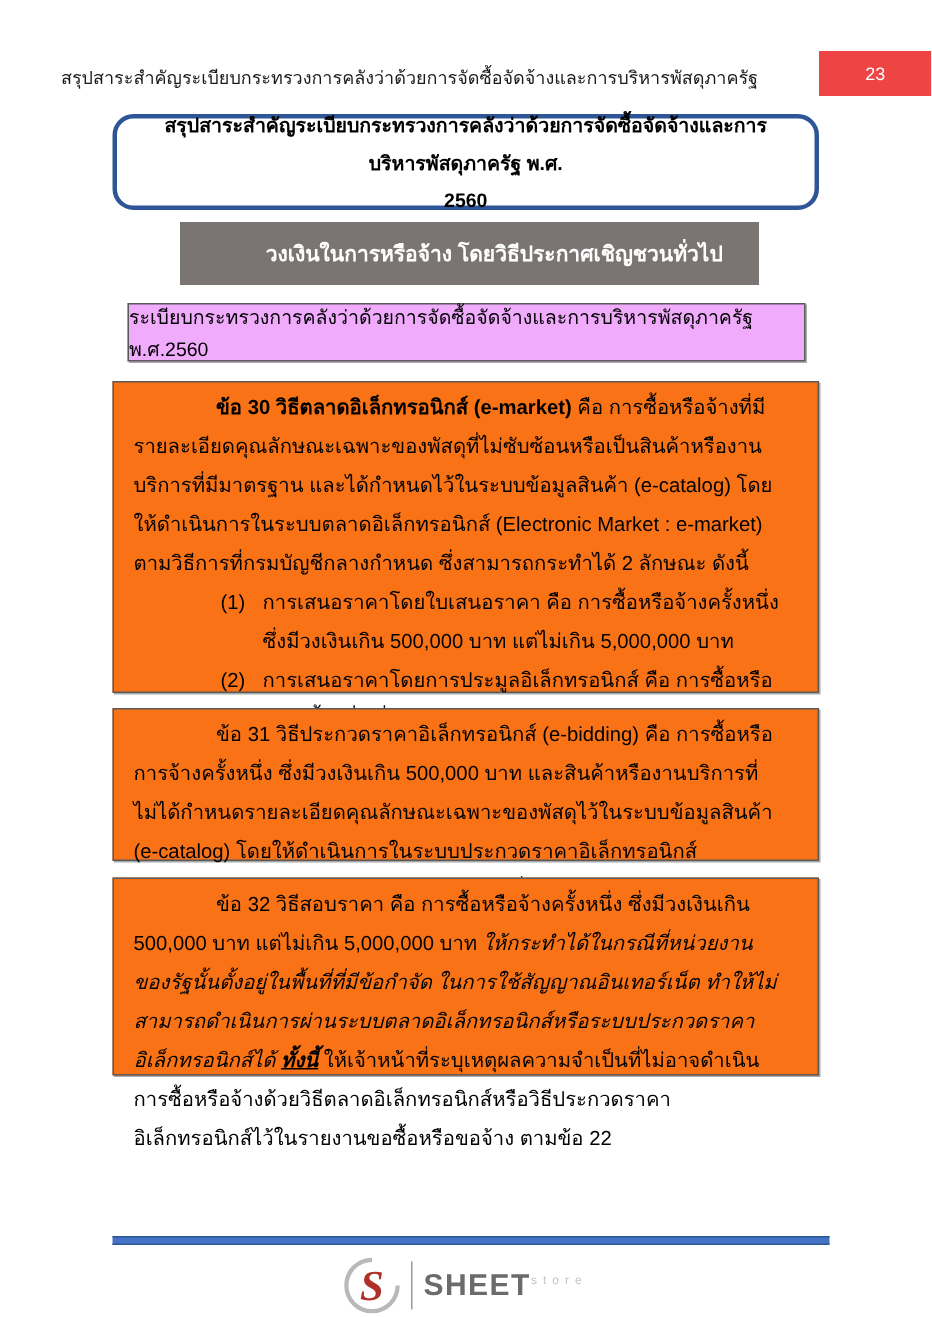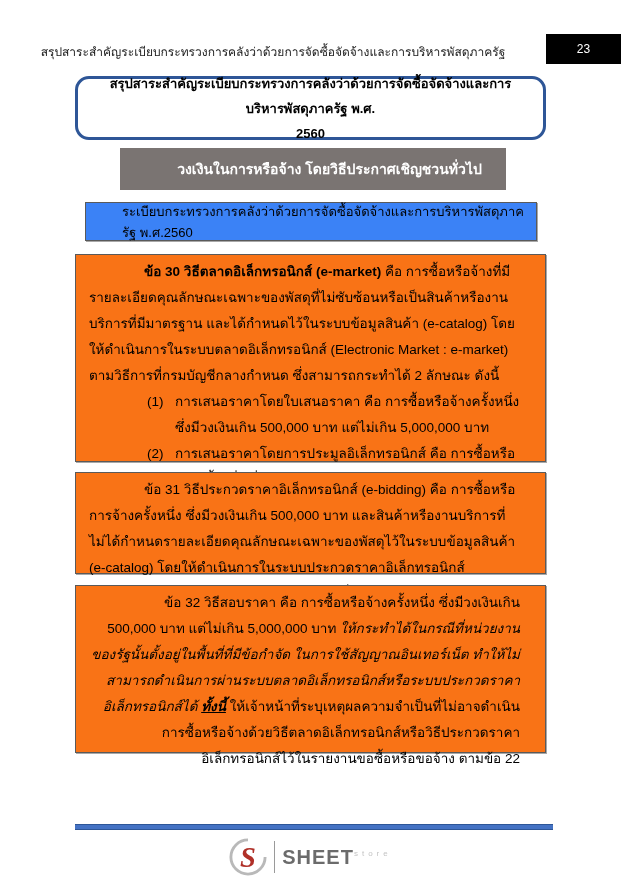--- a/index.html
+++ b/index.html
@@ -17,21 +17,21 @@
     position: absolute;
     top: 28px; left: 0; width: 546px;
     text-align: center;
     font-size: 12px;
     color: #1a1a1a;
   }
   .page-number-box {
     position: absolute;
     top: 20px; left: 546px;
     width: 75px; height: 30px;
-    background: #000000;
+    background: #ef4444;
     color: #ffffff;
     font-size: 12px;
     display: flex; align-items: center; justify-content: center;
   }
   .title-box {
     position: absolute;
     top: 62px; left: 75px; width: 471px; height: 64px;
     border: 3px solid #2e5697;
     border-radius: 14px;
     background: #ffffff;
@@ -48,42 +48,41 @@
     top: 134px; left: 120px; width: 386px; height: 42px;
     background: #7a7472;
     color: #ffffff;
     font-weight: bold;
     font-size: 14px;
     display: flex; align-items: center; justify-content: center; padding-left: 33px;
   }
   .subtitle-box {
     position: absolute;
     top: 188px; left: 85px; width: 452px; height: 39px;
-    background: #3b82f6;
+    background: #f0abfc;
     border: 1px solid #5a5a5a;
     font-size: 13px;
     color: #000;
     display: flex; align-items: center; justify-content: center;
     box-shadow: 1px 1px 0 #a8a8a8;
-    padding-left: 36px;
   }
   .content-box {
     position: absolute;
     left: 75px; width: 471px;
     background: #f97316;
     border: 1px solid #5a5a5a;
     box-shadow: 1px 1px 0 #a8a8a8;
     font-size: 13.5px;
     line-height: 26px;
     color: #000;
     padding: 4px 25px 0 13px;
   }
   #box-30 { top: 240px; height: 208px; }
   #box-31 { top: 458px; height: 102px; }
-  #box-32 { top: 571px; height: 168px; text-align: right; }
+  #box-32 { top: 571px; height: 132px; }
   .content-box p.indent { text-indent: 55px; }
   .bold { font-weight: bold; }
   .italic { font-style: italic; }
   .bold-underline { font-weight: bold; text-decoration: underline; font-style: italic; }
   .num-list { margin-left: 58px; margin-top: 0; }
   .num-item { display: flex; }
   .num-item .num { width: 28px; flex: 0 0 28px; }
   .num-item .txt { flex: 1; }
   .footer-bar {
     position: absolute;

